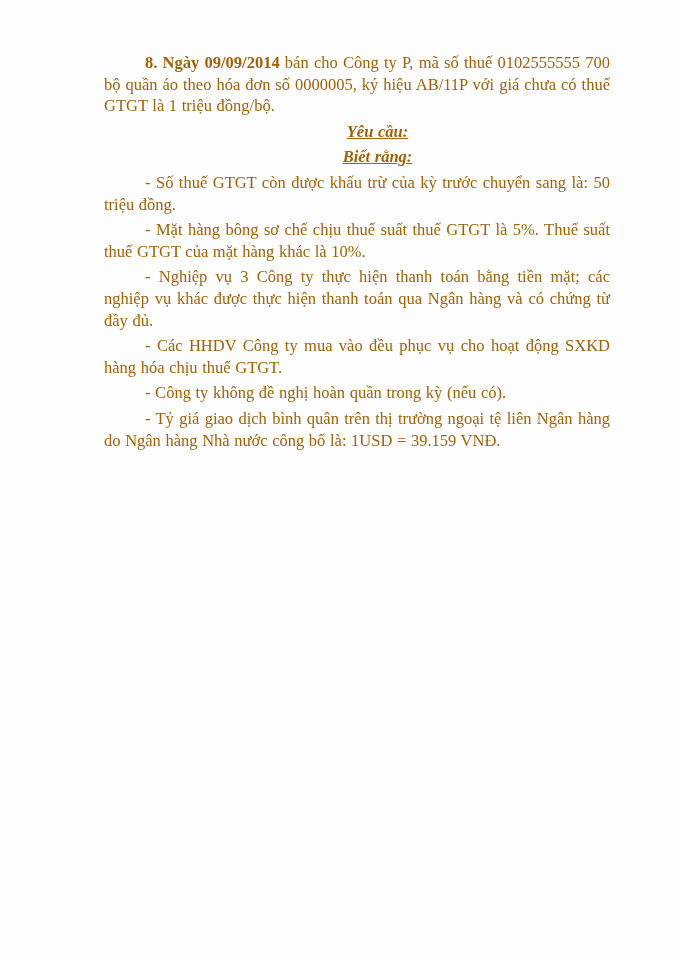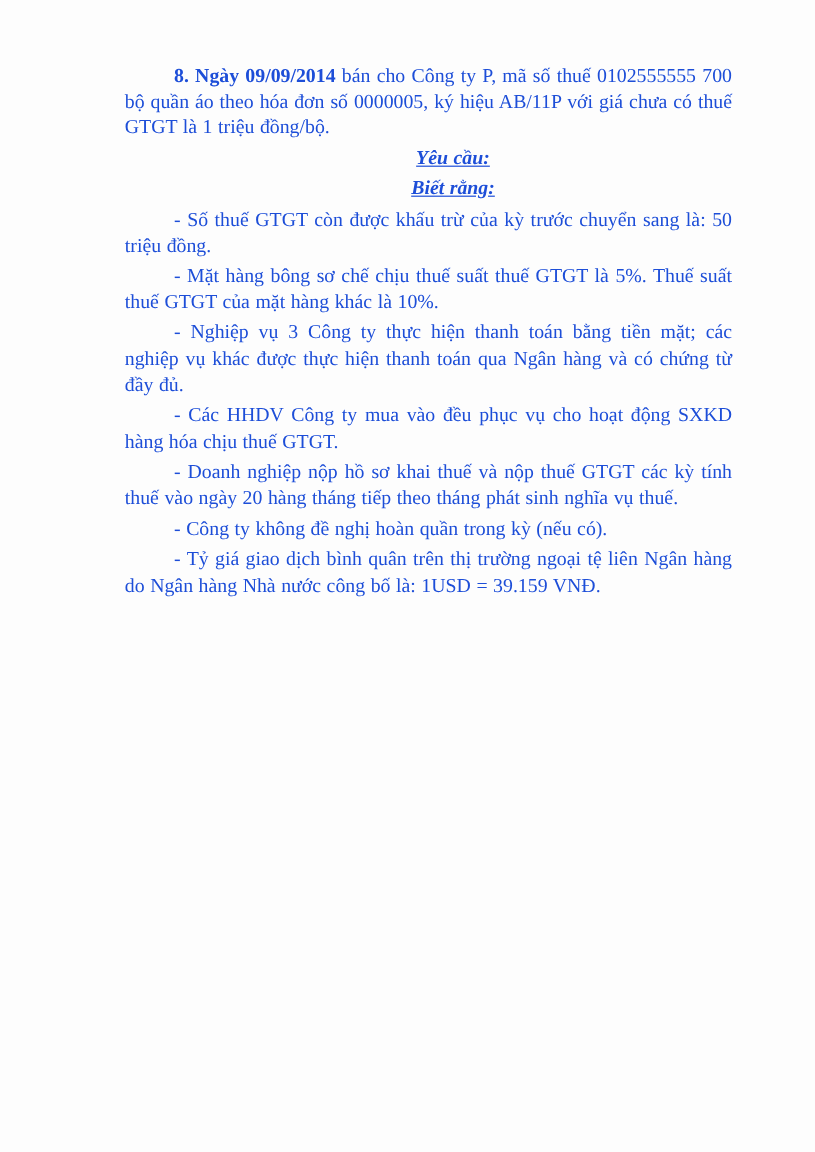--- a/index.html
+++ b/index.html
@@ -5,21 +5,21 @@
   html, body { margin: 0; padding: 0; }
   body { background: #ffffff; }
 
   .page {
     position: relative;
     width: 679px;
     height: 960px;
     background: #fdfdfd;
     overflow: hidden;
     font-family: "Liberation Serif", "DejaVu Serif", serif;
-    color: #1d4ed8;
+    color: #a16207;
   }
 
   .content {
     position: absolute;
     top: 52px;
     left: 104px;
     width: 506px;
   }
 
   .para {
@@ -53,18 +53,17 @@
 
     <p class="para heading-line"><span class="heading">Yêu cầu:</span></p>
 
 
     <p class="para heading-line"><span class="heading">Biết rằng:</span></p>
 
     <p class="para">- Số thuế GTGT còn được khấu trừ của kỳ trước chuyển sang là: 50 triệu đồng.</p>
     <p class="para">- Mặt hàng bông sơ chế chịu thuế suất thuế GTGT là 5%. Thuế suất thuế GTGT của mặt hàng khác là 10%.</p>
     <p class="para">- Nghiệp vụ 3 Công ty thực hiện thanh toán bằng tiền mặt; các nghiệp vụ khác được thực hiện thanh toán qua Ngân hàng và có chứng từ đầy đủ.</p>
     <p class="para">- Các HHDV Công ty mua vào đều phục vụ cho hoạt động SXKD hàng hóa chịu thuế GTGT.</p>
-    <p class="para">- Doanh nghiệp nộp hồ sơ khai thuế và nộp thuế GTGT các kỳ tính thuế vào ngày 20 hàng tháng tiếp theo tháng phát sinh nghĩa vụ thuế.</p>
     <p class="para">- Công ty không đề nghị hoàn quần trong kỳ (nếu có).</p>
     <p class="para">- Tỷ giá giao dịch bình quân trên thị trường ngoại tệ liên Ngân hàng do Ngân hàng Nhà nước công bố là: 1USD = 39.159 VNĐ.</p>
 
   </div>
 </div>
 
 </body></html>

